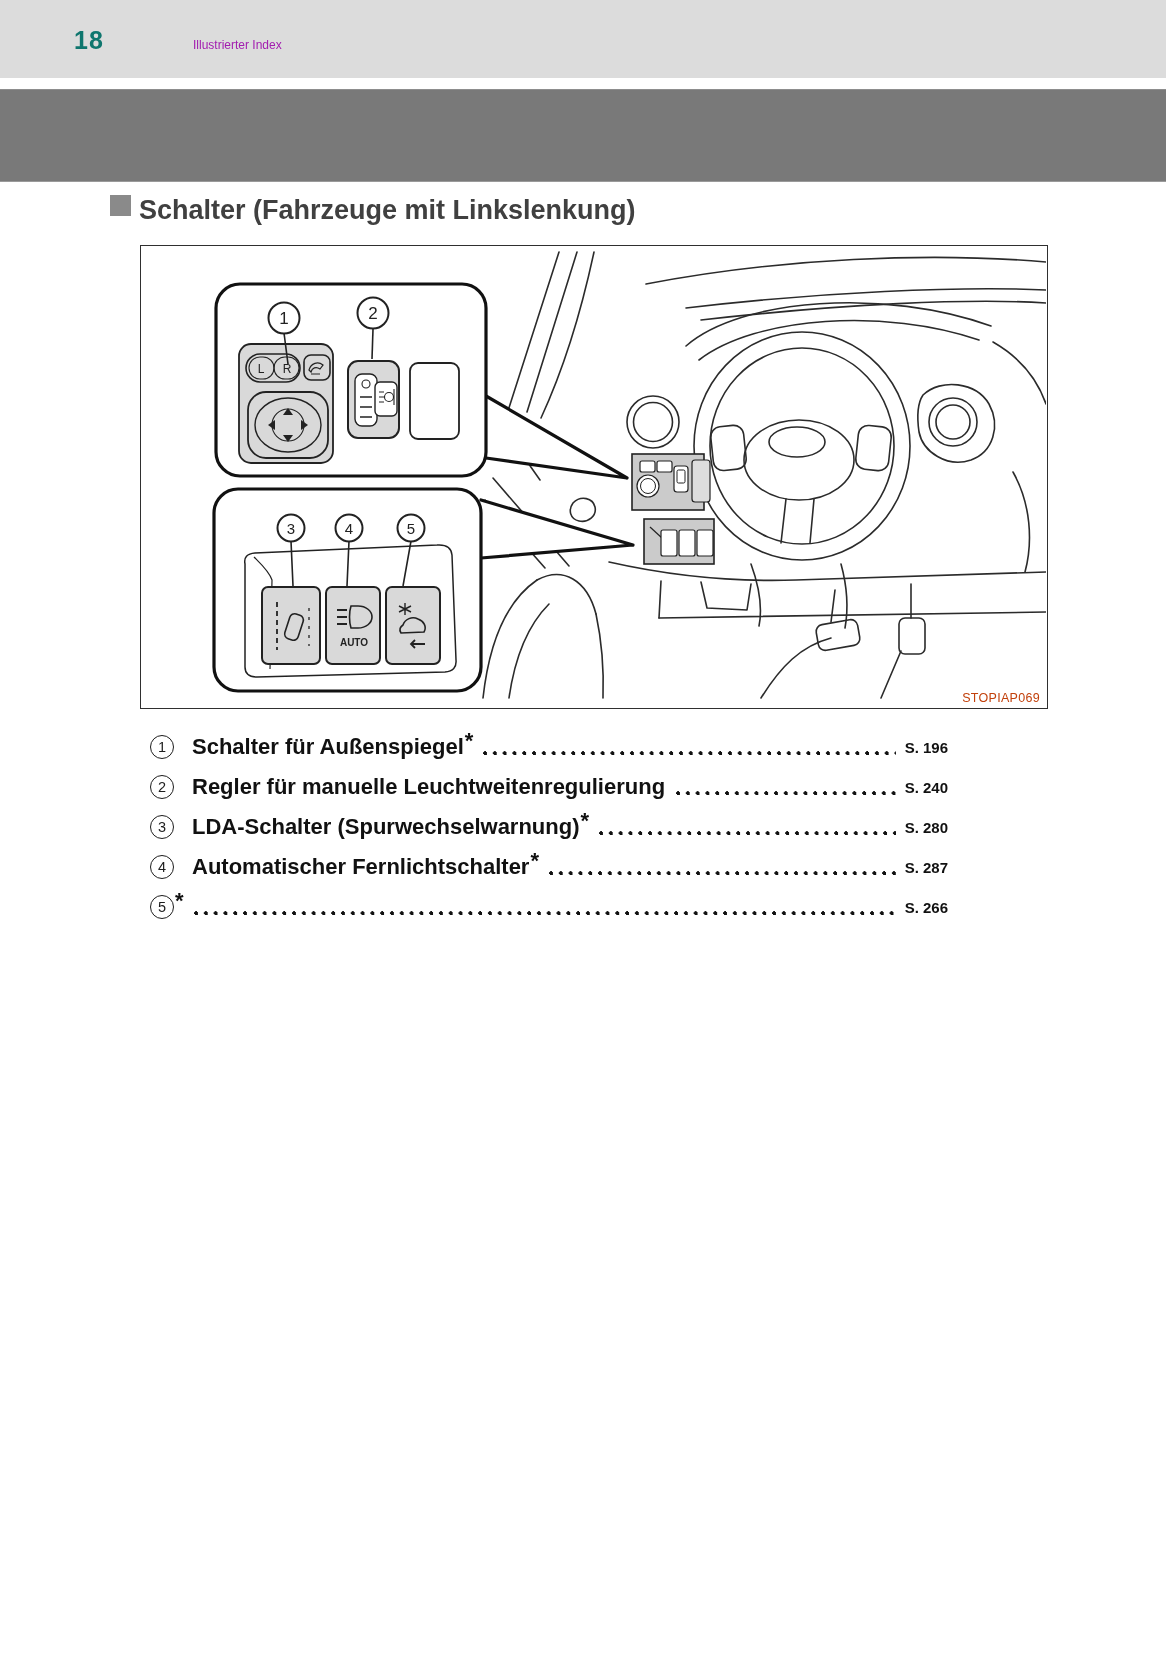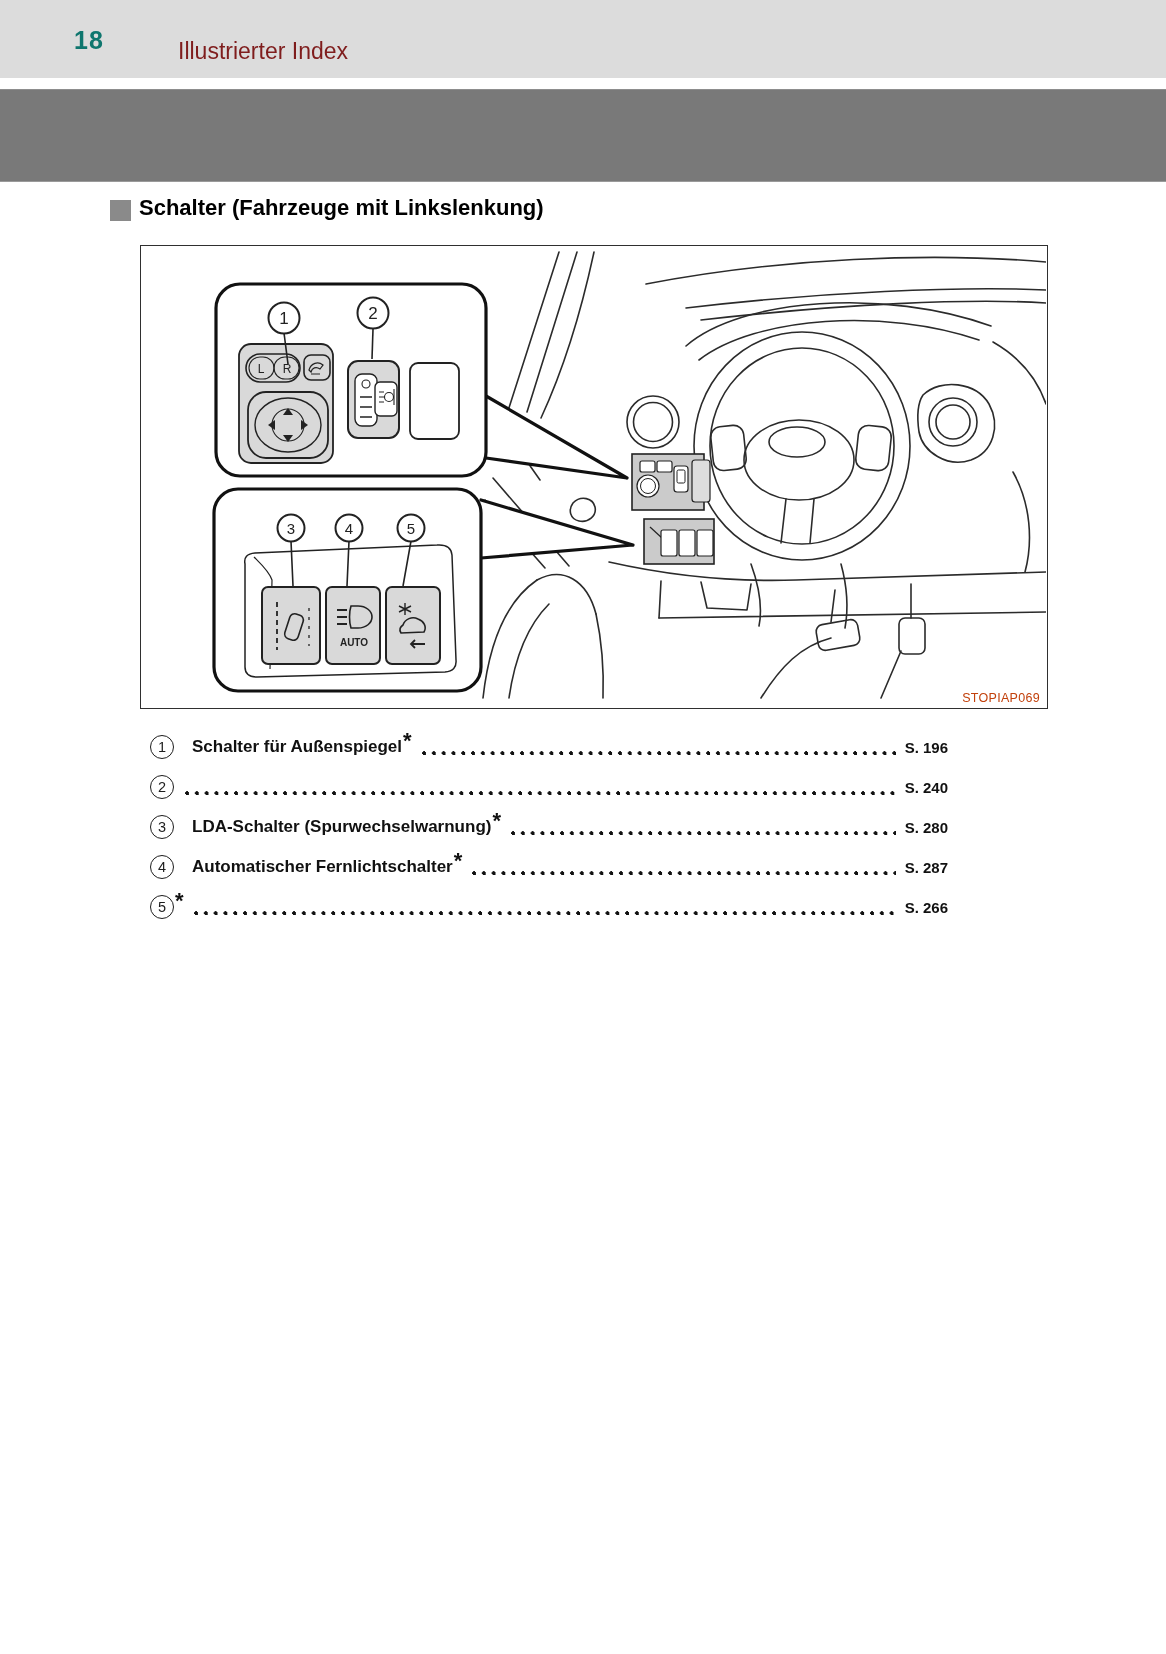--- a/index.html
+++ b/index.html
@@ -13,31 +13,31 @@
   }
   .header-bar {
     position:absolute; top:0; left:0; width:1166px; height:78px;
     background:#dcdcdc;
   }
   .page-num {
     position:absolute; left:74px; top:26px;
     font-size:25px; font-weight:bold; letter-spacing:1px; color:#0f766e;
   }
   .header-title {
-    position:absolute; left:178px; top:38px;
-    font-size:23px; color:#7f1d1d;
+    position:absolute; left:193px; top:38px;
+    font-size:12px; color:#a21caf;
   }
   .title-band {
     position:absolute; top:89px; left:0; width:1166px; height:93px;
     background:#797979; border-top:1px solid #8d8d8d; border-bottom:1px solid #9a9a9a;
   }
   .section-heading {
     position:absolute; top:195px; left:110px;
-    display:flex; align-items:flex-end; gap:8px;
-    font-size:22px; font-weight:bold; color:#000000;
+    display:flex; align-items:flex-start; gap:8px;
+    font-size:27px; font-weight:bold; color:#404040;
   }
   .bullet {
     width:21px; height:21px; background:#8a8a8a; flex:none;
   }
   .figure-frame {
     position:absolute; top:245px; left:140px; width:908px; height:464px;
     border:1.6px solid #2f2f2f; background:#fff;
   }
   .figure-frame svg { position:absolute; top:0; left:0; }
   .figure-code {
@@ -51,21 +51,21 @@
   .index-row {
     display:flex; align-items:center; height:40px;
   }
   .row-num {
     width:24px; height:24px; flex:none;
     border:1.5px solid #1d1d1d; border-radius:50%;
     display:flex; align-items:center; justify-content:center;
     font-size:14.5px; color:#1d1d1d;
   }
   .row-label {
-    font-size:17px; font-weight:bold; margin-left:18px; white-space:nowrap;
+    font-size:22px; font-weight:bold; margin-left:18px; white-space:nowrap;
   }
   .row-ast {
     font-size:22px; font-weight:bold; line-height:0;
     position:relative; top:-6px; margin-left:1px; white-space:nowrap;
   }
   .row-leader {
     flex:1; height:5px; margin:0 9px 0 10px;
     position:relative; top:6px;
     background-image:radial-gradient(circle at 2.2px 2.2px, #111 1.8px, transparent 2.1px);
     background-size:9.8px 5px; background-repeat:repeat-x;
@@ -282,20 +282,21 @@
   <div class="index-row">
     <span class="row-num">1</span>
     <span class="row-label">Schalter für Außenspiegel</span>
     <span class="row-ast">*</span>
     <span class="row-leader"></span>
     <span class="row-page">S. 196</span>
   </div>
 
   <div class="index-row">
     <span class="row-num">2</span>
+    <span class="row-label">Regler für manuelle Leuchtweitenregulierung</span>
     <span class="row-ast"></span>
     <span class="row-leader"></span>
     <span class="row-page">S. 240</span>
   </div>
 
   <div class="index-row">
     <span class="row-num">3</span>
     <span class="row-label">LDA-Schalter (Spurwechselwarnung)</span>
     <span class="row-ast">*</span>
     <span class="row-leader"></span>

